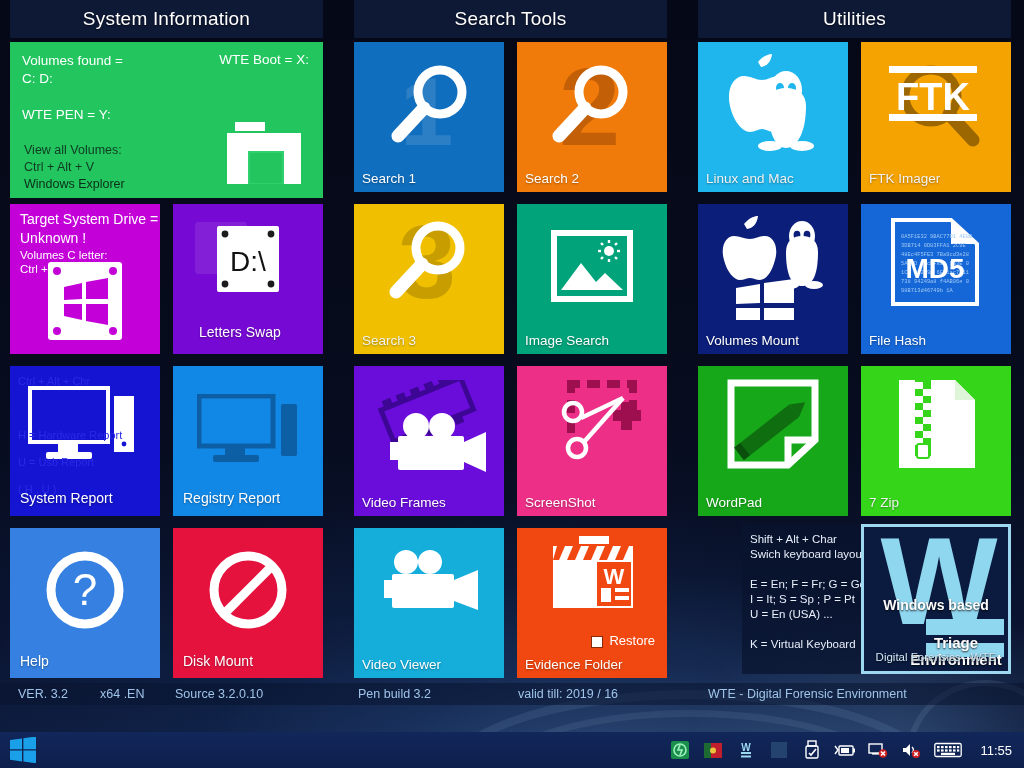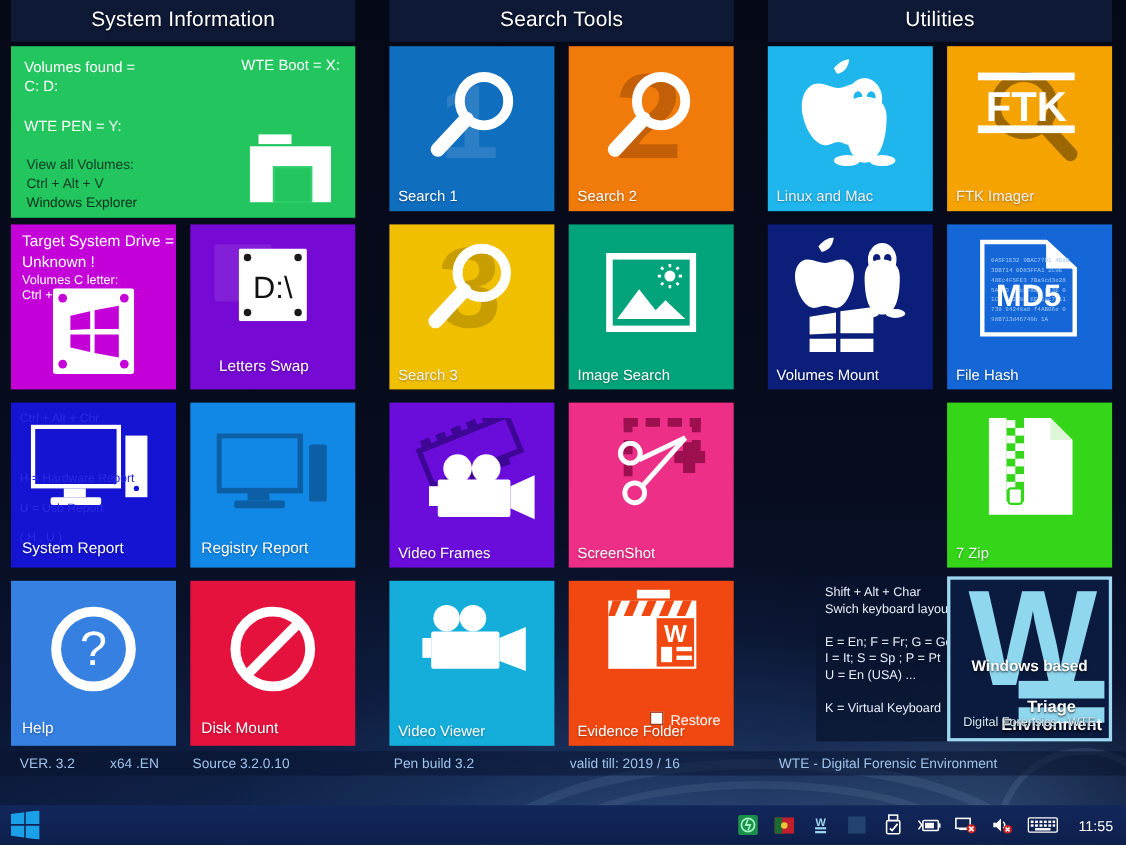--- a/index.html
+++ b/index.html
@@ -423,21 +423,21 @@
               <path d="M70 10 L78 10 L72 24 L64 24 Z"></path>
             </g>
             <rect x="2" y="24" width="80" height="48" fill="#fff"></rect>
             <rect x="46" y="26" width="34" height="44" fill="#f04810"></rect>
             <text x="63" y="48" text-anchor="middle" font-size="22" font-weight="bold" fill="#fff" font-family="Liberation Sans, sans-serif">W</text>
             <rect x="50" y="52" width="10" height="14" fill="#fff"></rect>
             <rect x="64" y="52" width="14" height="4" fill="#fff"></rect>
             <rect x="64" y="60" width="14" height="4" fill="#fff"></rect>
           </svg>
         </div>
-        <div style="position:absolute;right:12px;bottom:16px;display:flex;align-items:flex-start;gap:6px;z-index:6">
+        <div style="position:absolute;right:12px;bottom:30px;display:flex;align-items:flex-end;gap:6px;z-index:6">
           <span style="width:12px;height:12px;background:#fff;border:1px solid #8a2a08;display:inline-block"></span>
           <span style="font-size:13px;color:#fff">Restore</span>
         </div>
         <div class="label">Evidence Folder</div>
       </div>
     </div>
   </div>
 
   <div class="col" id="col3">
     <div class="col-head">Utilities</div>
@@ -507,20 +507,34 @@
               <text x="12" y="58">1C5 D1229a 6E31ac7 11</text>
               <text x="12" y="67">738 94249a8 f4AB06e 0</text>
               <text x="12" y="76">98B713d46749b    1A</text>
             </g>
             <text x="46" y="62" text-anchor="middle" font-size="28" font-weight="bold" fill="#fff" font-family="Liberation Sans, sans-serif">MD5</text>
           </svg>
         </div>
         <div class="label">File Hash</div>
       </div>
 
+      <div class="tile w-half r2 cL" style="height:150px;background:#17a81a">
+        <div style="position:absolute;left:28px;top:12px">
+          <svg width="94" height="92" viewBox="0 0 94 92">
+            <path d="M5 5 L89 5 L89 62 L62 87 L5 87 Z" fill="none" stroke="#fff" stroke-width="7"></path>
+            <path d="M62 87 L62 62 L89 62" fill="none" stroke="#fff" stroke-width="7"></path>
+            <g transform="rotate(-38 48 46)">
+              <rect x="10" y="40" width="62" height="16" fill="#0e6e10"></rect>
+              <path d="M72 40 L86 48 L72 56 Z" fill="#0e6e10"></path>
+              <rect x="2" y="40" width="8" height="16" fill="#0a4f0c"></rect>
+            </g>
+          </svg>
+        </div>
+        <div class="label">WordPad</div>
+      </div>
 
       <div class="tile w-half r2 cR" style="height:150px;background:#35d61a">
         <div style="position:absolute;left:36px;top:12px">
           <svg width="80" height="92" viewBox="0 0 80 92">
             <path d="M2 2 L58 2 L78 22 L78 90 L2 90 Z" fill="#fff"></path>
             <path d="M58 2 L78 22 L58 22 Z" fill="#dff5d8"></path>
             <rect x="18" y="2" width="16" height="76" fill="#35d61a"></rect>
             <g fill="#fff">
               <rect x="18" y="4" width="8" height="7"></rect>
                 <rect x="26" y="11" width="8" height="7"></rect>

